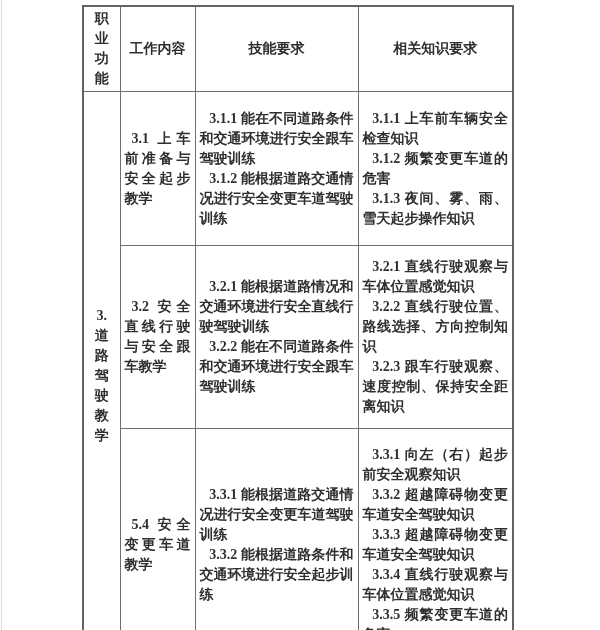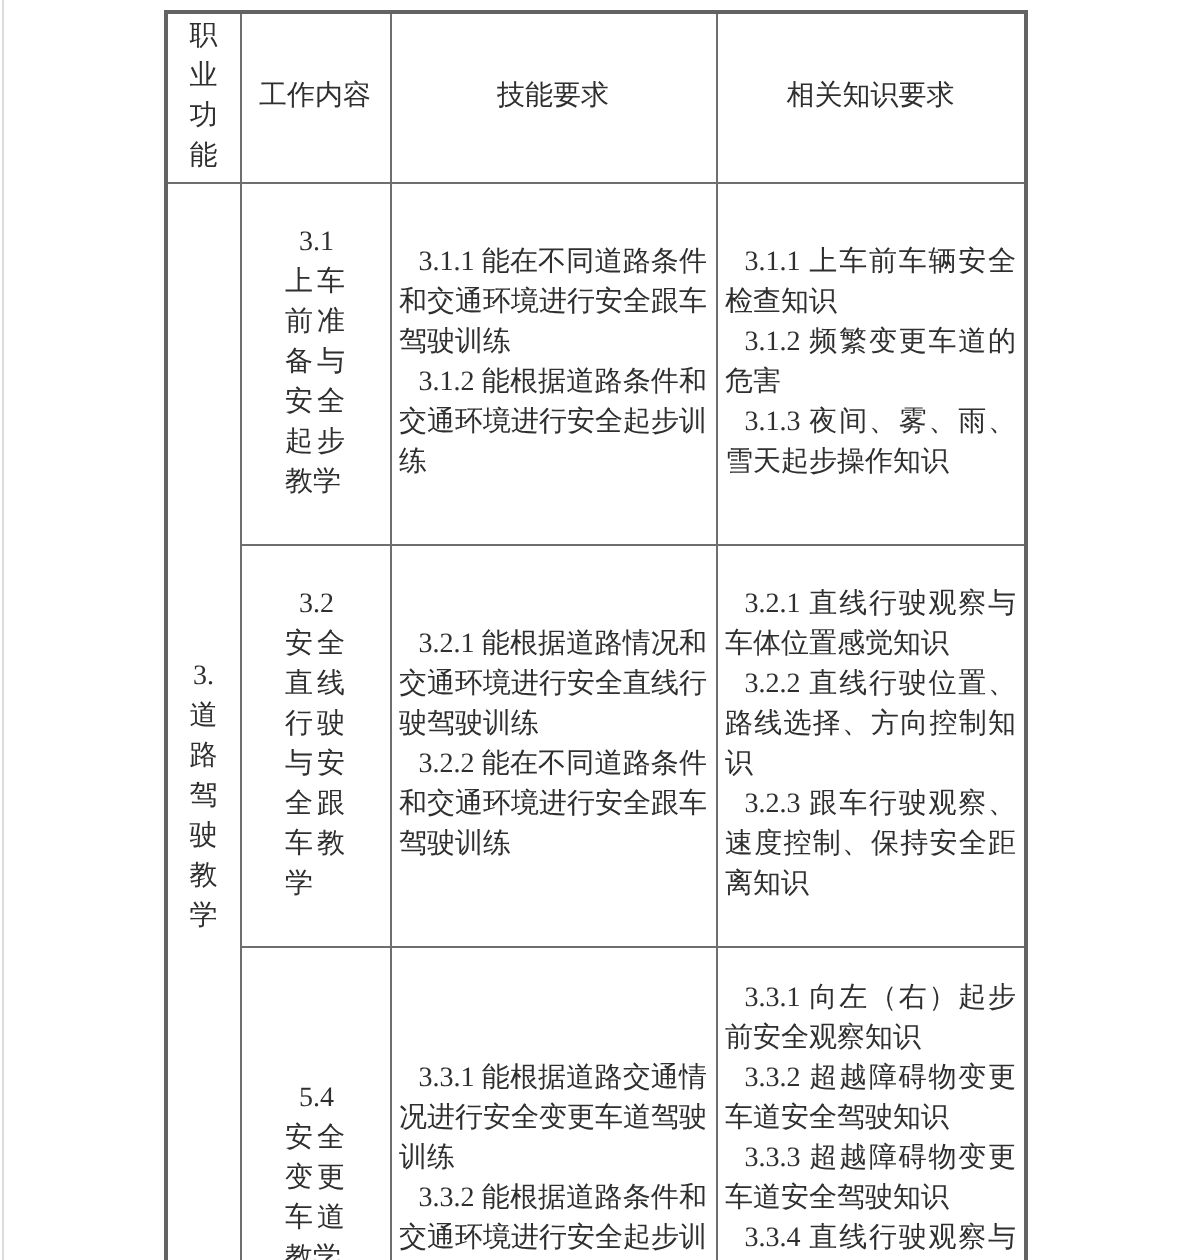--- a/index.html
+++ b/index.html
@@ -33,21 +33,21 @@
     width: 430px;
     border-collapse: collapse;
     table-layout: fixed;
     border: 2px solid #636363;
   }
   .std-table th, .std-table td {
     border: 1px solid #6e6e6e;
     vertical-align: middle;
     font-size: 14px;
     line-height: 20px;
-    font-weight: normal;
+    font-weight: bold;
     padding: 2px 4px;
     overflow: hidden;
   }
   .col-func { width: 37px; }
   .col-work { width: 75px; }
   .col-skill { width: 163px; }
   .col-knowledge { width: 155px; }
 
   .row-header { height: 48px; }
   .row-1 { height: 154px; }
@@ -61,21 +61,21 @@
   .function-cell {
     text-align: center;
     padding: 0 2px;
   }
   .vertical-label {
     white-space: pre-line;
     text-align: center;
     line-height: 20px;
   }
   .work-cell p {
-    margin: 18px;
+    margin: 0;
     text-align: justify;
     text-justify: inter-ideograph;
     text-indent: 0.5em;
   }
   .skill-cell p, .knowledge-cell p {
     margin: 0;
     text-align: justify;
     text-justify: inter-ideograph;
     text-indent: 0.7em;
   }
@@ -110,21 +110,21 @@
 驾
 驶
 教
 学</div>
         </td>
         <td class="work-cell">
           <p>3.1 上车前准备与安全起步教学</p>
         </td>
         <td class="skill-cell">
           <p>3.1.1 能在不同道路条件和交通环境进行安全跟车驾驶训练</p>
-          <p>3.1.2 能根据道路条件和交通环境进行安全起步训练</p>
+          <p>3.1.2 能根据道路交通情况进行安全变更车道驾驶训练</p>
         </td>
         <td class="knowledge-cell">
           <p>3.1.1 上车前车辆安全检查知识</p>
           <p>3.1.2 频繁变更车道的危害</p>
           <p>3.1.3 夜间、雾、雨、雪天起步操作知识</p>
         </td>
       </tr>
 
       <tr class="row-2">
         <td class="work-cell">

